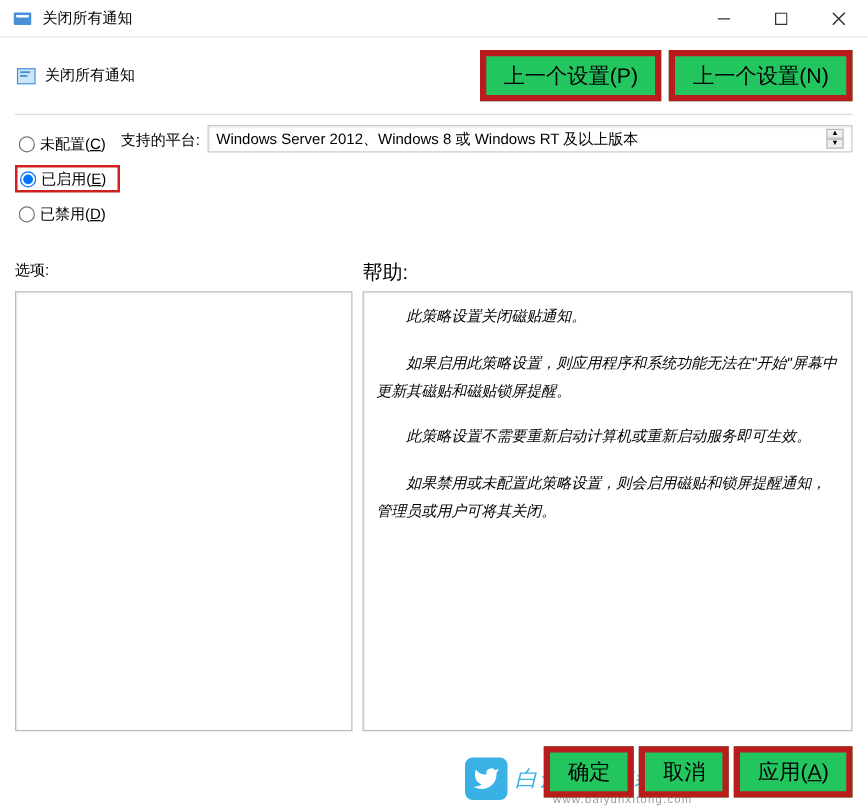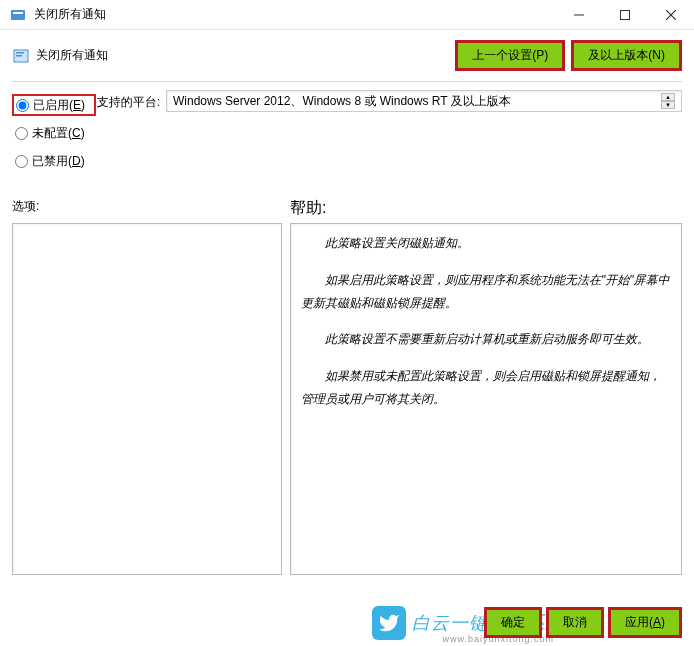--- a/index.html
+++ b/index.html
@@ -7,21 +7,21 @@
 .titlebar { height: 30px; display: flex; align-items: center; border-bottom: 1px solid #e5e5e5; }
 .titlebar .icon-slot { width: 20px; height: 20px; margin-left: 8px; display: flex; align-items: center; justify-content: center; }
 .titlebar .title { margin-left: 6px; font-size: 12px; }
 .winbtns { margin-left: auto; display: flex; }
 .winbtn { width: 46px; height: 30px; display: flex; align-items: center; justify-content: center; color: #333; }
 .winbtn svg { width: 10px; height: 10px; }
 .toolbar { padding: 10px 12px 6px; display: flex; align-items: center; }
 .toolbar .icon-slot { width: 18px; height: 18px; margin-right: 6px; display: flex; align-items: center; justify-content: center; }
 .toolbar .title2 { font-size: 12px; }
 .navbtns { margin-left: auto; display: flex; gap: 6px; }
-.btn { border: 3px solid #b91c1c; background: #84cc16; padding: 4px 14px; font-size: 12px; font-family: inherit; }
+.btn { border: 5px solid #b91c1c; background: #22c55e; padding: 4px 14px; font-size: 17px; font-family: inherit; }
 .divider { border-top: 1px solid #d9d9d9; margin: 4px 12px 8px; }
 .config-row { display: flex; padding: 0 12px; }
 .radio-col { width: 84px; padding-top: 4px; }
 .radio-item { display: flex; align-items: center; height: 22px; margin-bottom: 6px; padding: 1px 3px; }
 .radio-item.highlighted { border: 2px solid #d02020; padding: 0 2px; }
 .radio-item input { margin-right: 4px; }
 .radio-item label { font-size: 12px; }
 .radio-item label u { text-decoration: underline; }
 .right-col { flex: 1; display: flex; flex-direction: column; }
 .field-row { display: flex; align-items: flex-start; margin-bottom: 6px; }
@@ -80,35 +80,35 @@
   <span class="icon-slot">
     <svg width="16" height="16" viewBox="0 0 16 16">
         <rect x="1" y="2" width="14" height="12" fill="#cde6f7" stroke="#4a90d9"></rect>
         <rect x="3" y="4" width="8" height="1.5" fill="#4a90d9"></rect>
         <rect x="3" y="7" width="6" height="1.5" fill="#4a90d9"></rect>
       </svg>
   </span>
   <span class="title2">关闭所有通知</span>
   <div class="navbtns">
     <button class="btn"><span>上一个设置(P)</span></button>
-    <button class="btn"><span>及以上版本(N)</span></button>
+    <button class="btn"><span>上一个设置(N)</span></button>
   </div>
 </div>
 
 <div class="divider"></div>
 
 <div class="config-row">
   <div class="radio-col">
+    <div class="radio-item">
+      <input type="radio" name="cfg" style="">
+      <label>未配置(<u>C</u>)</label>
+    </div>
     <div class="radio-item highlighted">
       <input type="radio" name="cfg" checked="" style="">
       <label>已启用(<u>E</u>)</label>
-    </div>
-    <div class="radio-item">
-      <input type="radio" name="cfg" style="">
-      <label>未配置(<u>C</u>)</label>
     </div>
     <div class="radio-item">
       <input type="radio" name="cfg" style="">
       <label>已禁用(<u>D</u>)</label>
     </div>
   </div>
   <div class="right-col">
     <div class="field-row">
       <div class="field-label">支持的平台:</div>
       <div class="platform-input">

